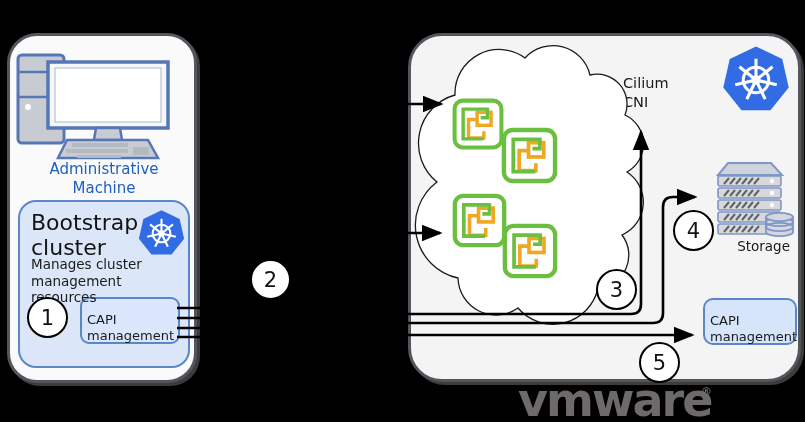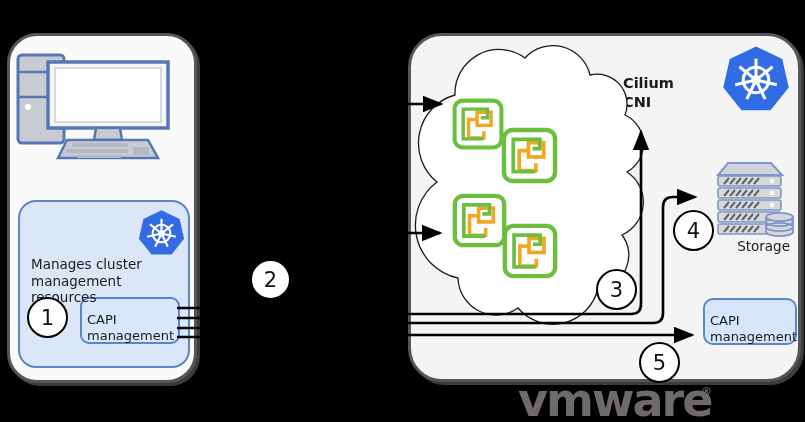--- a/index.html
+++ b/index.html
@@ -18,21 +18,21 @@
   
   .lbl{position:absolute;white-space:normal;}
   .admin-label{left:34px;top:160px;width:140px;text-align:center;color:#2060bf;font-size:15px;line-height:19px;}
   .bs-title{left:31px;top:210px;width:120px;font-size:22px;line-height:25px;color:#141414;}
   .bs-desc{left:31px;top:256px;width:158px;font-size:13.5px;line-height:16.5px;}
   .capi-label{font-size:13px;line-height:16px;margin-top:9px;}
   .capi-label.l{left:87px;top:303px;width:86px;}
   .capi-label.r{left:710px;top:304px;width:86px;}
   .cp-label{left:515px;top:100px;width:100px;font-size:13.5px;}
   .wn-label{left:518px;top:202px;width:100px;font-size:13.5px;}
-  .cilium-label{left:623px;top:74px;width:56px;font-size:14.5px;line-height:19px;font-weight:bold;}
+  .cilium-label{left:623px;top:74px;width:56px;font-size:14.5px;line-height:19px;}
   .storage-label{left:712px;top:238px;width:78px;text-align:right;font-size:13.5px;}
   
   .step{position:absolute;width:41px;height:41px;border-radius:50%;background:#fff;border:2.5px solid #000;
         box-sizing:border-box;display:flex;align-items:center;justify-content:center;
         font-size:21px;color:#111;z-index:6;}
   .s1{left:27px;top:297px;}
   .s2{left:250px;top:259px;}
   .s3{left:596px;top:269px;}
   .s4{left:673px;top:210px;}
   .s5{left:639px;top:342px;}
@@ -146,20 +146,22 @@
       <path d="M177 328 H235"></path>
       <path d="M177 337 H235"></path>
       <path marker-end="url(#arr)" d="M300 308 H370 Q380 308 380 298 V114 Q380 104 390 104 H441"></path>
       <path marker-end="url(#arr)" d="M380 255 V243 Q380 233 390 233 H440"></path>
       <path marker-end="url(#arr)" d="M300 314 H631 Q641 314 641 304 V132"></path>
       <path marker-end="url(#arr)" d="M300 323 H653 Q663 323 663 313 V207 Q663 197 673 197 H695"></path>
       <path marker-end="url(#arr)" d="M300 335 H692"></path>
     </g>
   </svg>
 
+  <div class="lbl admin-label">Administrative Machine</div>
+  <div class="lbl bs-title">Bootstrap cluster</div>
   <div class="lbl bs-desc">Manages cluster management resources</div>
   <div class="lbl capi-label l">CAPI management</div>
   <div class="lbl capi-label r">CAPI management</div>
   <div class="lbl cp-label">Control plane</div>
   <div class="lbl wn-label">Worker nodes</div>
   <div class="lbl cilium-label">Cilium CNI</div>
   <div class="lbl storage-label">Storage</div>
 
   <div class="step s1">1</div>
   <div class="step s2">2</div>

